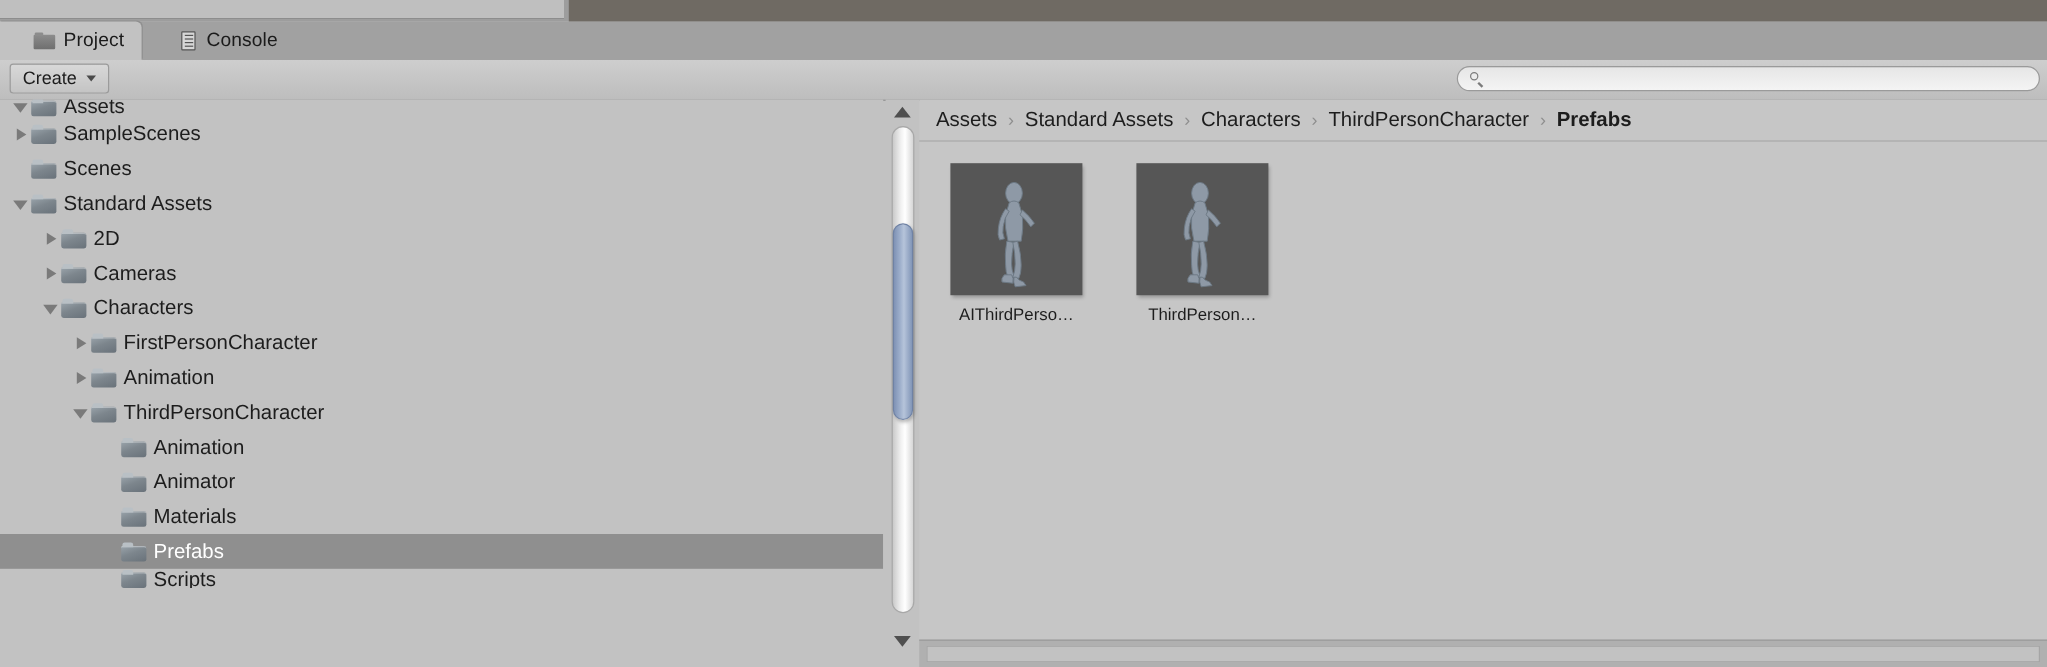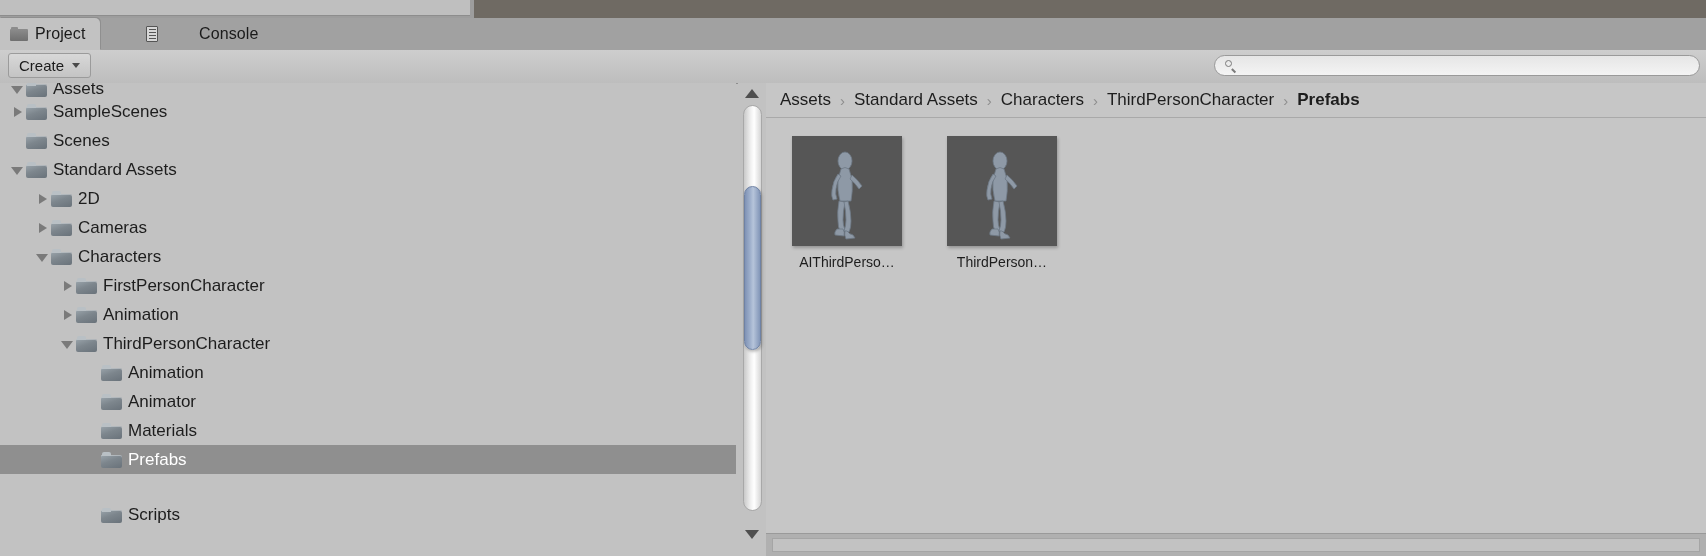--- a/index.html
+++ b/index.html
@@ -13,27 +13,27 @@
 
   
   .topstrip{position:absolute;left:0;top:0;width:1706px;height:18px;background:#9d9d9d;}
   .topstrip .leftpane{position:absolute;left:0;top:0;width:470px;height:15px;background:#bfbfbf;border-bottom:1px solid #8d8d8d;}
   .topstrip .rightpane{position:absolute;left:474px;top:0;width:1232px;height:18px;background:#6f6a63;}
 
   
   .tabbar{position:absolute;left:0;top:18px;width:1706px;height:32px;background:#a1a1a1;}
   .tab{
     position:absolute;top:0;height:32px;display:flex;align-items:center;
-    padding:0 14px 0 10px;box-sizing:border-box;font-size:16px;color:#1b1b1b;
+    padding:0 14px 0 28px;box-sizing:border-box;font-size:16px;color:#1b1b1b;
   }
   .tab.active{
     left:0;background:#c2c2c2;border-top-right-radius:5px;
     box-shadow:1px -1px 0 #8f8f8f;
   }
-  .tab.inactive{left:136px;background:transparent;gap:32px;}
+  .tab.inactive{left:123px;background:transparent;}
   .tab .tablabel{margin-left:7px;letter-spacing:.1px;}
 
   .ico-folder-tab{width:18px;height:14px;position:relative;display:inline-block;}
   .ico-folder-tab:before{
     content:"";position:absolute;left:0;top:2px;width:18px;height:12px;border-radius:1px;
     background:linear-gradient(#8c8c8c,#6f6f6f);
   }
   .ico-folder-tab:after{
     content:"";position:absolute;left:1px;top:0px;width:7px;height:3px;border-radius:1px 1px 0 0;
     background:#8c8c8c;
@@ -72,21 +72,21 @@
   .ico-search:before{content:"";position:absolute;left:0;top:0;width:7px;height:7px;
     border:1.6px solid #7b7b7b;border-radius:50%;box-sizing:border-box;}
   .ico-search:after{content:"";position:absolute;left:7px;top:7.5px;width:4.5px;height:1.6px;
     background:#7b7b7b;transform:rotate(45deg);transform-origin:left center;}
 
   
   .tree{position:absolute;left:0;top:83px;width:736px;height:473px;overflow:hidden;background:#c2c2c2;}
   .row{position:relative;height:29px;display:flex;align-items:center;font-size:17px;color:#1d1d1d;white-space:nowrap;}
   .row.selected{background:#8f8f8f;color:#ffffff;}
   .row.clipped-top{height:14px;align-items:flex-end;overflow:hidden;}
-  .row.clipped-bottom{height:16px;align-items:flex-end;overflow:hidden;margin-top:33px;}
+  .row.clipped-bottom{height:16px;align-items:center;overflow:hidden;}
   .twisty{width:16px;height:16px;position:relative;flex:0 0 auto;}
   .twisty.closed:before{
     content:"";position:absolute;left:4px;top:3px;width:0;height:0;
     border-top:5.5px solid transparent;border-bottom:5.5px solid transparent;border-left:8px solid #7a7a7a;
   }
   .twisty.open:before{
     content:"";position:absolute;left:1px;top:5px;width:0;height:0;
     border-left:6.5px solid transparent;border-right:6.5px solid transparent;border-top:8px solid #7a7a7a;
   }
   .fold{width:21px;height:16px;position:relative;flex:0 0 auto;margin-right:6px;}

